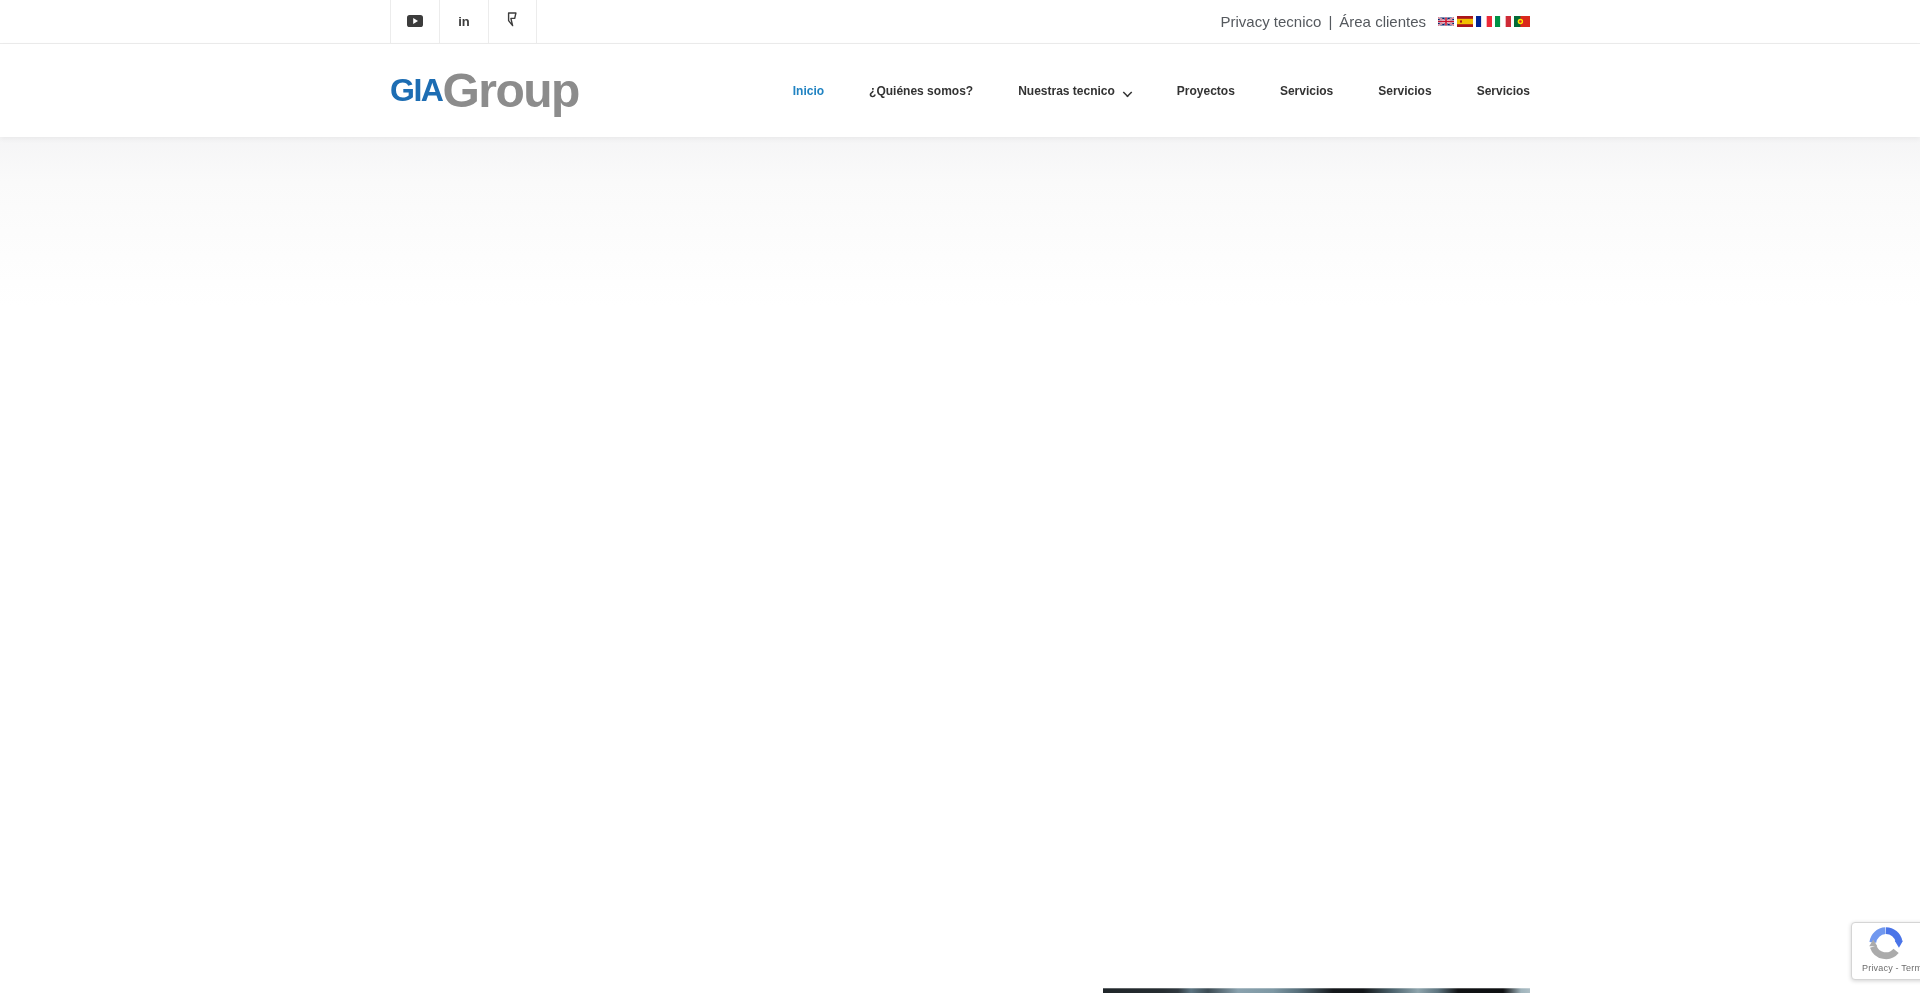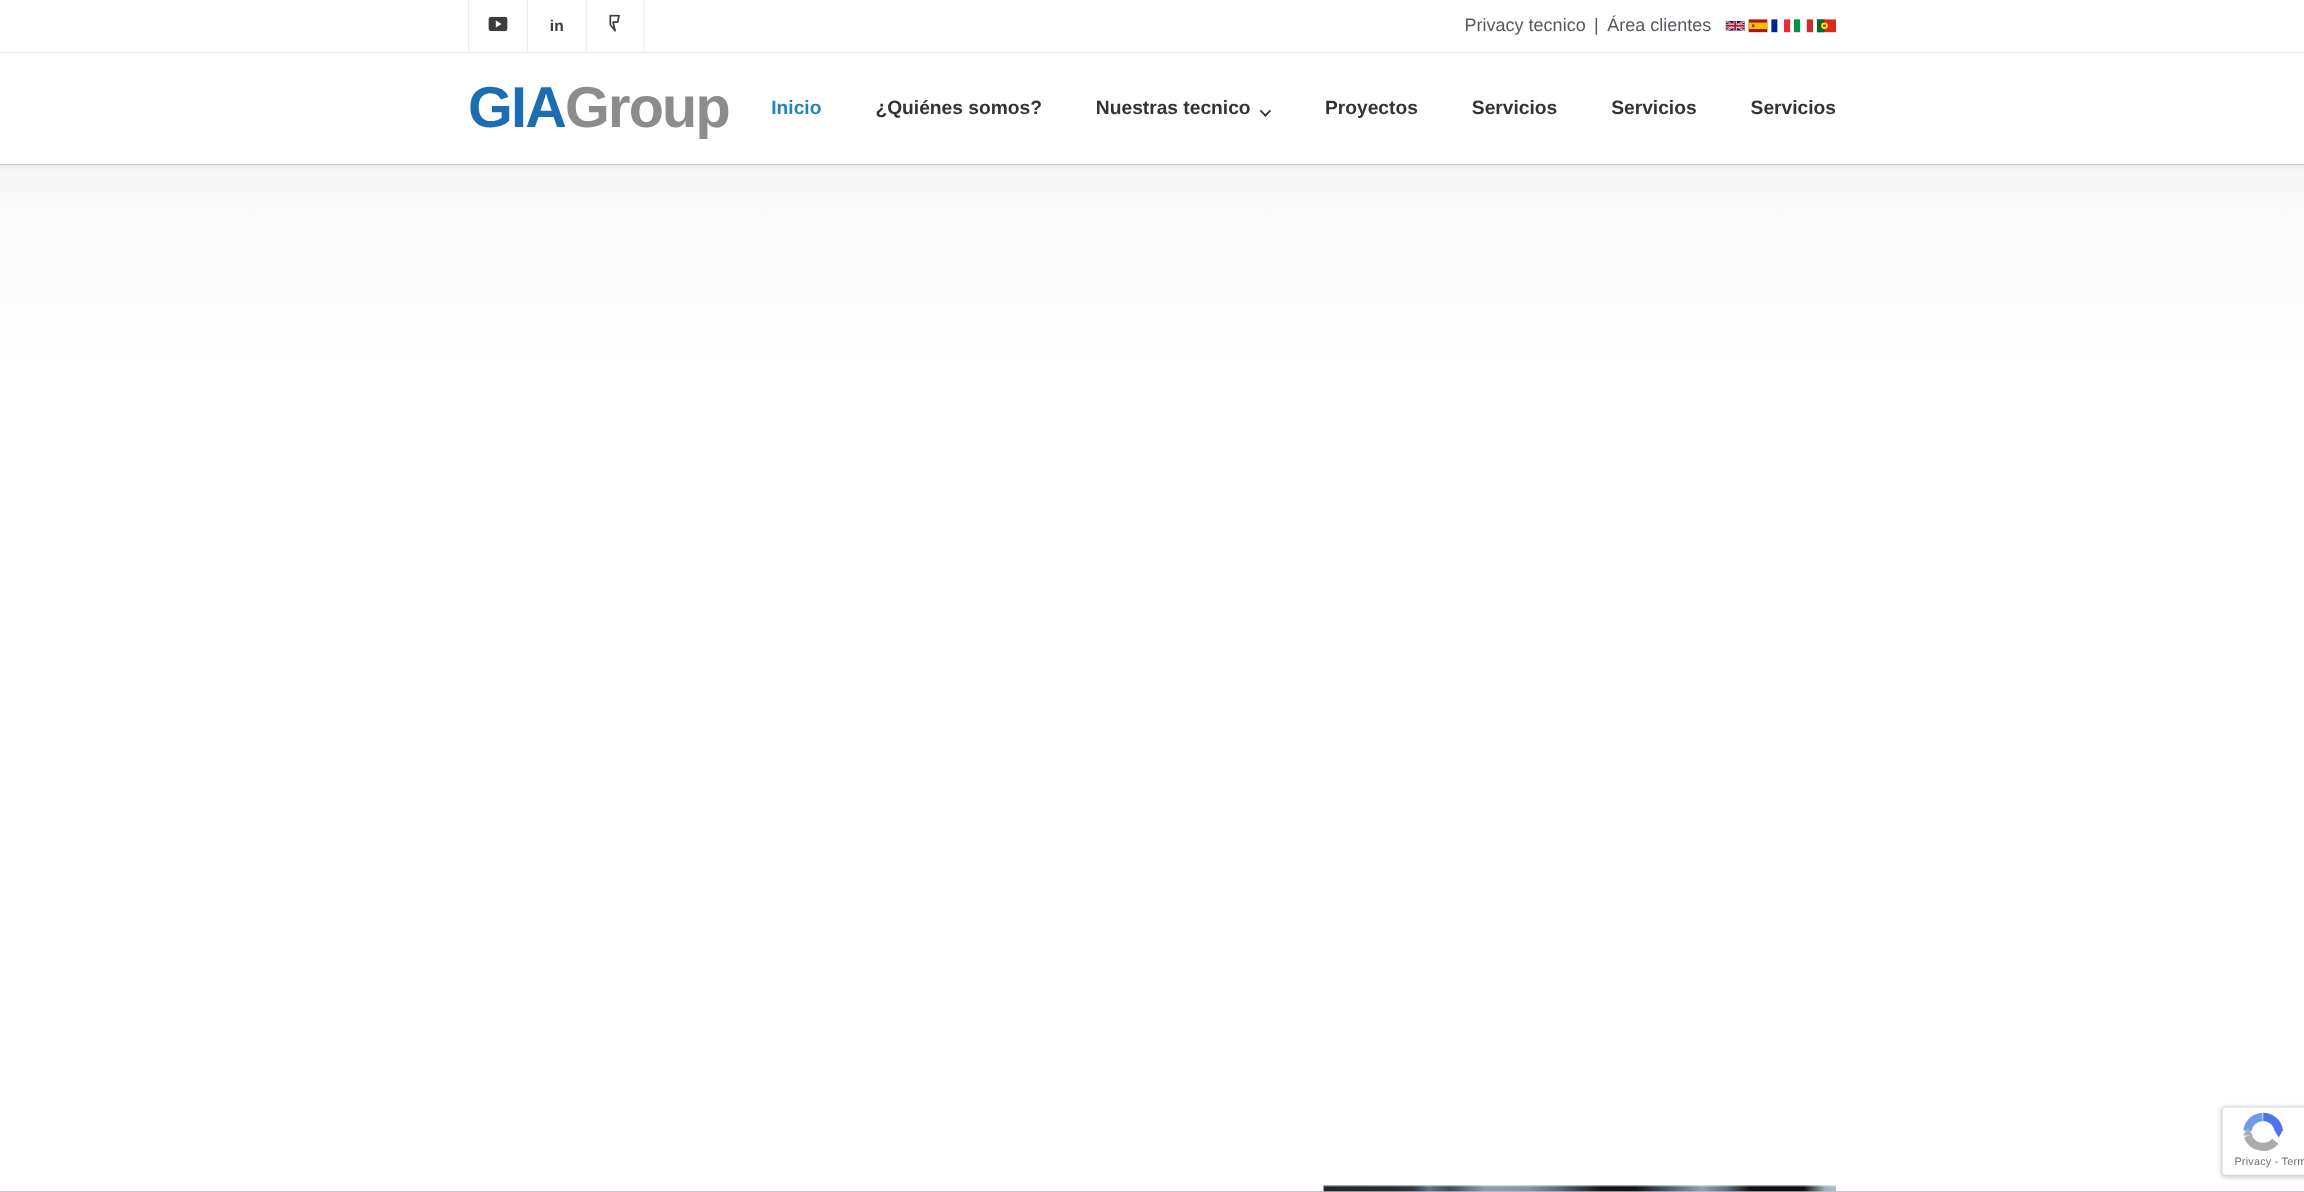--- a/index.html
+++ b/index.html
@@ -2,21 +2,21 @@
 <html><head>
 <meta charset="utf-8">
 <style>
   * { margin: 0; padding: 0; box-sizing: border-box; }
   html, body { background: #ffffff; }
   body {
     font-family: "Liberation Sans", "DejaVu Sans", sans-serif;
     width: 1920px; height: 993px;
     position: relative; overflow: hidden;
   }
-  .page { width: 1920px; height: 993px; position: relative; background: #4c1d95; }
+  .page { width: 1920px; height: 993px; position: relative; background: #d946ef; }
 
   
   .topbar {
     height: 44px; background: #fff; border-bottom: 1px solid #ececec;
   }
   .topbar-inner {
     width: 1140px; margin: 0 auto; height: 100%;
     display: flex; align-items: center; justify-content: space-between;
   }
   .social-row { display: flex; height: 44px; align-items: stretch; }
@@ -40,28 +40,28 @@
   .header {
     height: 93px; background: #fff; position: relative; z-index: 2;
     box-shadow: 0 2px 5px rgba(0,0,0,0.05);
   }
   .header-inner {
     width: 1140px; margin: 0 auto; height: 100%;
     display: flex; align-items: center; justify-content: space-between;
   }
   .logo { text-decoration: none; display: flex; align-items: center; cursor: pointer; }
   .logo-primary {
-    font-size: 48px; font-weight: bold; color: #1d6db3; letter-spacing: -1.5px;
+    font-size: 32px; font-weight: bold; color: #1d6db3; letter-spacing: -1.5px;
   }
   .logo-secondary {
     font-size: 48px; font-weight: bold; color: #8c8c8c; letter-spacing: -1.5px;
   }
   .nav { display: flex; align-items: center; }
   .nav-item {
-    font-size: 16px; font-weight: bold; color: #333333; text-decoration: none;
+    font-size: 12px; font-weight: bold; color: #333333; text-decoration: none;
     margin-left: 45px; cursor: pointer; display: inline-flex; align-items: center;
     white-space: nowrap;
   }
   .nav-item:first-child { margin-left: 0; }
   .nav-item.active { color: #2183c2; }
   .chevron-down {
     width: 9px; height: 9px; margin-left: 8px; margin-top: 3px; display: inline-block;
     border-right: 2px solid #333; border-bottom: 2px solid #333;
     transform: rotate(45deg) scale(0.75);
   }

